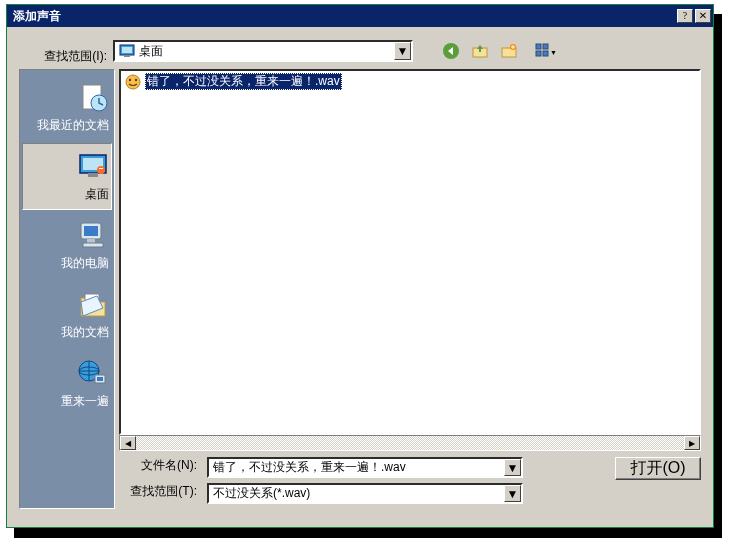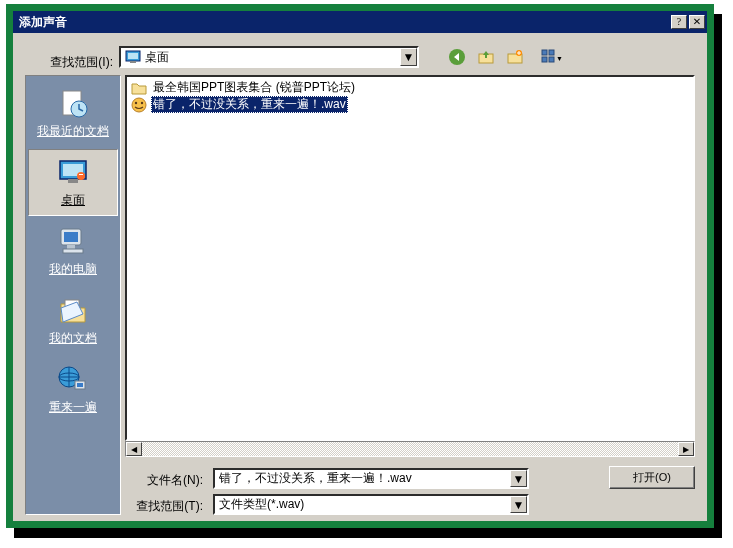--- a/index.html
+++ b/index.html
@@ -15,21 +15,21 @@
   position: absolute;
   left: 14px; top: 14px;
   width: 708px; height: 524px;
   background: #000;
 }
 .window {
   position: absolute;
   left: 6px; top: 4px;
   width: 708px; height: 524px;
   background: #d4d0c8;
-  border: 7px solid #15803d;
+  border: 1px solid #15803d;
 }
 .titlebar {
   height: 22px;
   background: linear-gradient(#0a246a, #0a246a);
   color: #fff;
   display: flex;
   align-items: center;
   padding: 0 2px 0 6px;
   font-family: Tahoma, sans-serif;
   font-weight: bold;
@@ -96,27 +96,26 @@
   width: 96px;
   background: #7b8ea8;
   border: 1px solid #fff;
   border-top-color: #808080;
   border-left-color: #808080;
   padding: 4px 2px;
   display: flex; flex-direction: column; gap: 2px;
   height: 440px;
 }
 .place {
-  display: flex; flex-direction: column; align-items: center;
+  display: flex; flex-direction: column; align-items: flex-end;
   color: #fff;
   padding: 6px 2px;
   cursor: pointer;
   gap: 4px;
   border: 1px solid transparent;
-  text-decoration: underline;
 }
 .place.selected {
   background: #d4d0c8;
   color: #000;
   border-color: #808080 #fff #fff #808080;
 }
 .place .picon { width: 32px; height: 32px; }
 .rightcol {
   flex: 1;
   display: flex;
@@ -160,21 +159,21 @@
   width: 16px; height: 14px;
   background: #d4d0c8;
   border: 1px solid #fff;
   border-right-color: #404040;
   border-bottom-color: #404040;
   display: flex; align-items: center; justify-content: center;
   font-size: 8px;
 }
 .scroll-h .strack { flex: 1; background: repeating-conic-gradient(#d4d0c8 0 25%, #fff 0 50%) 0 0/2px 2px; }
 .botrow {
-  display: flex; align-items: flex-end; gap: 10px;
+  display: flex; align-items: flex-start; gap: 10px;
   height: 26px;
 }
 .botrow .lbl { width: 78px; text-align: right; }
 .combo {
   flex: 0 0 316px;
   height: 21px;
   background: #fff;
   border: 2px inset #fff;
   border-top-color: #808080;
   border-left-color: #808080;
@@ -194,21 +193,21 @@
 }
 .actbtn {
   width: 86px; height: 23px;
   background: #d4d0c8;
   border: 1px solid #fff;
   border-right-color: #404040;
   border-bottom-color: #404040;
   box-shadow: inset -1px -1px 0 #808080, inset 1px 1px 0 #d4d0c8;
   cursor: pointer;
   font-family: inherit;
-  font-size: 11px;
+  font-size: 16px;
 }
 </style>
 </head>
 <body>
 
 <div class="shadow"></div>
 <div class="window">
   <div class="titlebar">
     <span class="title">添加声音</span>
     <div class="btns">
@@ -302,26 +301,20 @@
               <path d="M12 4 L12 24 M2 14 L22 14" stroke="#0a4a8a"></path>
               <rect x="18" y="18" width="10" height="8" fill="#dce4ec" stroke="#6a7a8a"></rect>
               <rect x="20" y="20" width="6" height="4" fill="#3a7cc8"></rect>
             </svg>
           <span>重来一遍</span>
         </div>
       </div>
 
       <div class="rightcol">
         <div class="filelist">
-          <div class="fileitem">
-            <svg class="ficon" viewBox="0 0 16 16">
-                <path d="M1 4 L6 4 L8 6 L15 6 L15 14 L1 14 Z" fill="#f7e09a" stroke="#b89a3a"></path>
-              </svg>
-            <span class="fname">最全韩国PPT图表集合 (锐普PPT论坛)</span>
-          </div>
           <div class="fileitem sel">
             <svg class="ficon" viewBox="0 0 16 16">
                 <circle cx="8" cy="8" r="7" fill="#f7c04a" stroke="#b8802a"></circle>
                 <circle cx="5" cy="6" r="1.2" fill="#5a3a1a"></circle>
                 <circle cx="11" cy="6" r="1.2" fill="#5a3a1a"></circle>
                 <path d="M4 10 Q8 13 12 10" stroke="#5a3a1a" fill="none" stroke-width="1.2"></path>
               </svg>
             <span class="fname">错了，不过没关系，重来一遍！.wav</span>
           </div>
         </div>
@@ -336,21 +329,21 @@
           <div class="combo">
             <span>错了，不过没关系，重来一遍！.wav</span>
             <div class="drop">▼</div>
           </div>
           <div style="flex:1"></div>
           <button class="actbtn">打开(O)</button>
         </div>
         <div class="botrow">
           <span class="lbl">查找范围(T):</span>
           <div class="combo">
-            <span>文件类型(*.wav)</span>
+            <span>不过没关系(*.wav)</span>
             <div class="drop">▼</div>
           </div>
           <div style="flex:1"></div>
         </div>
       </div>
     </div>
   </div>
 </div>
 
 </body></html>

